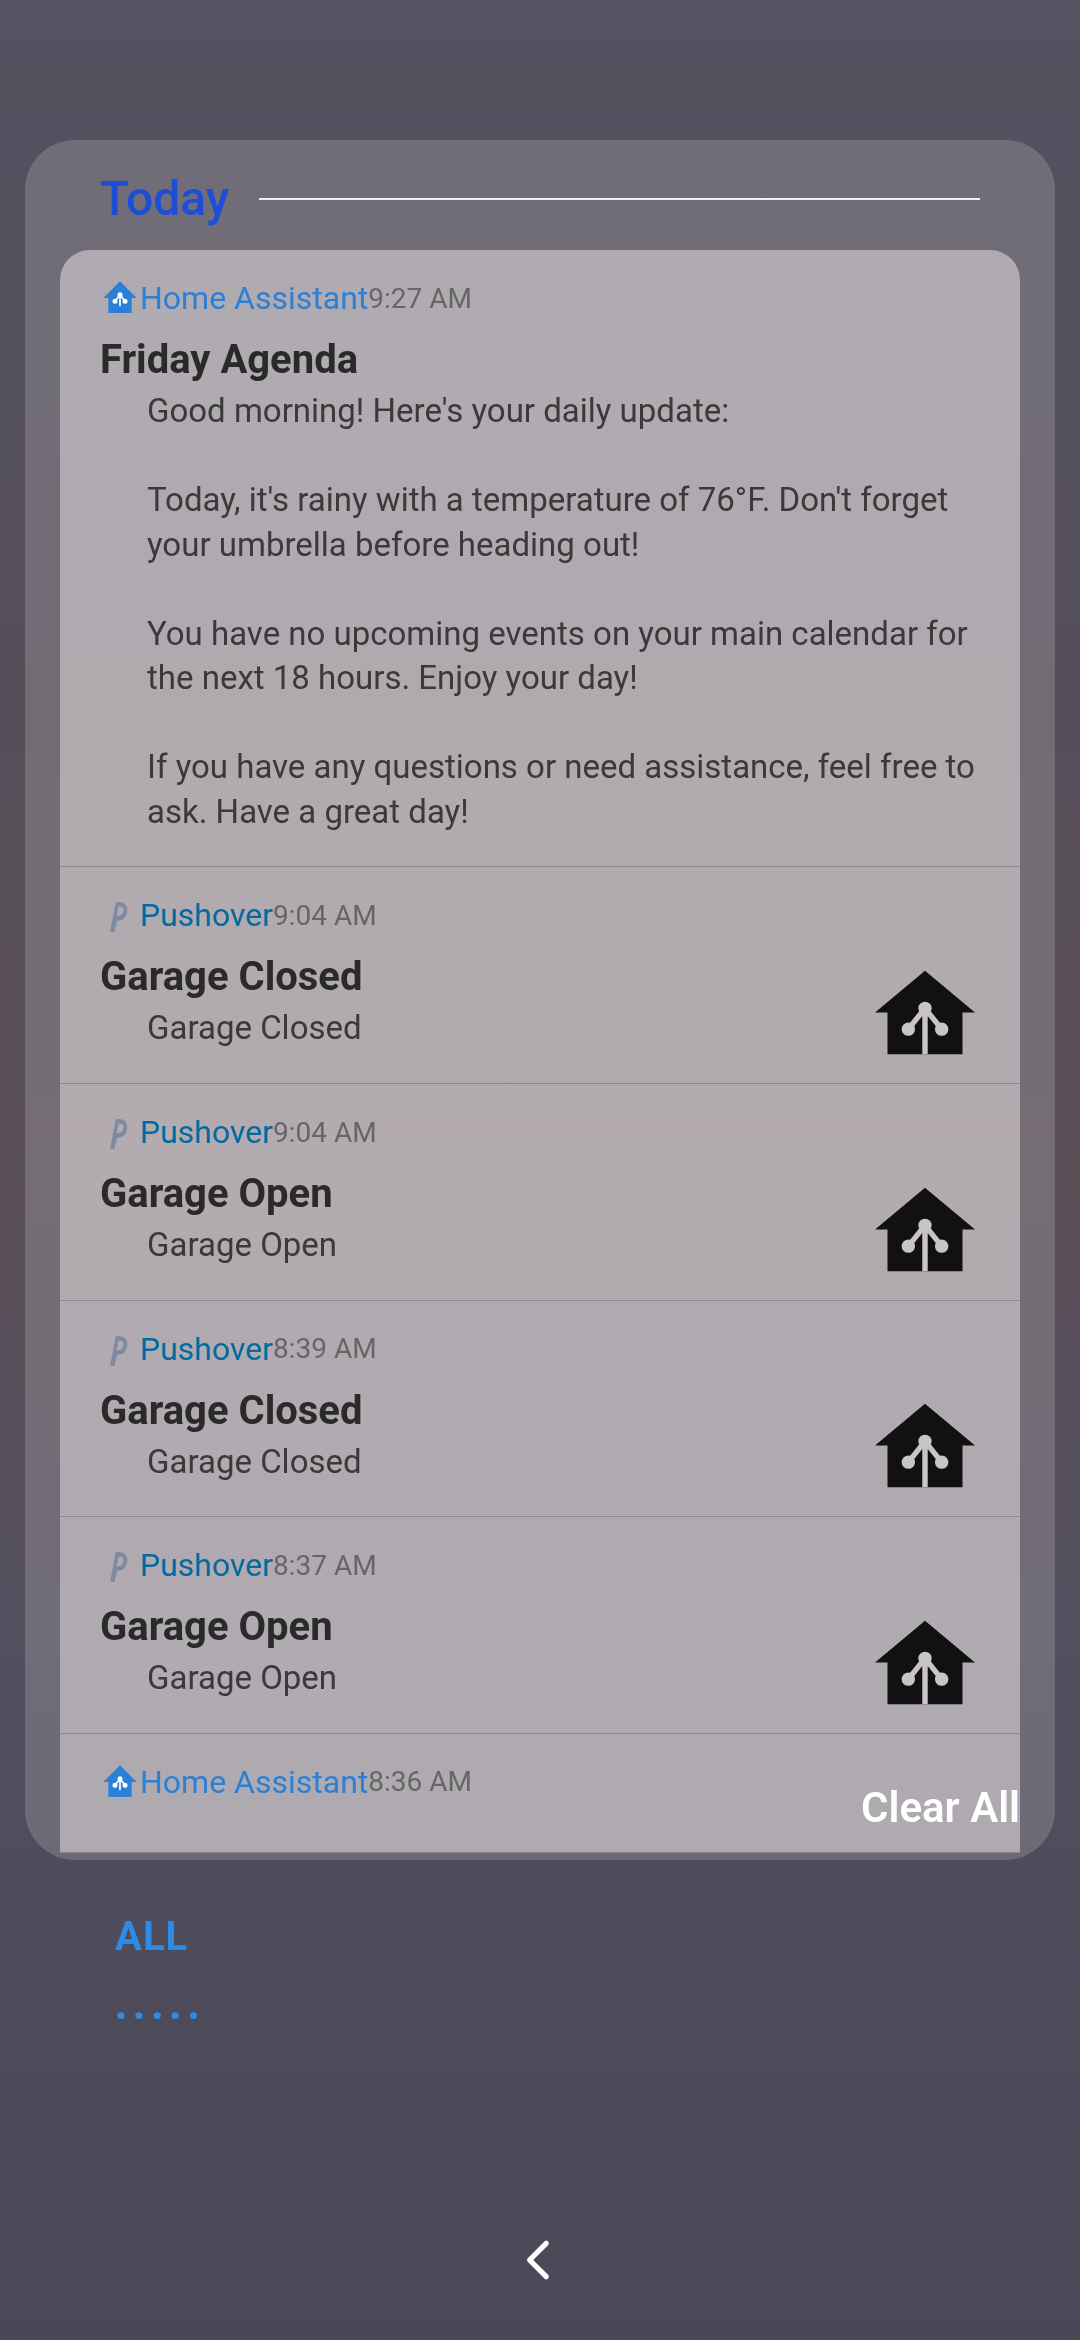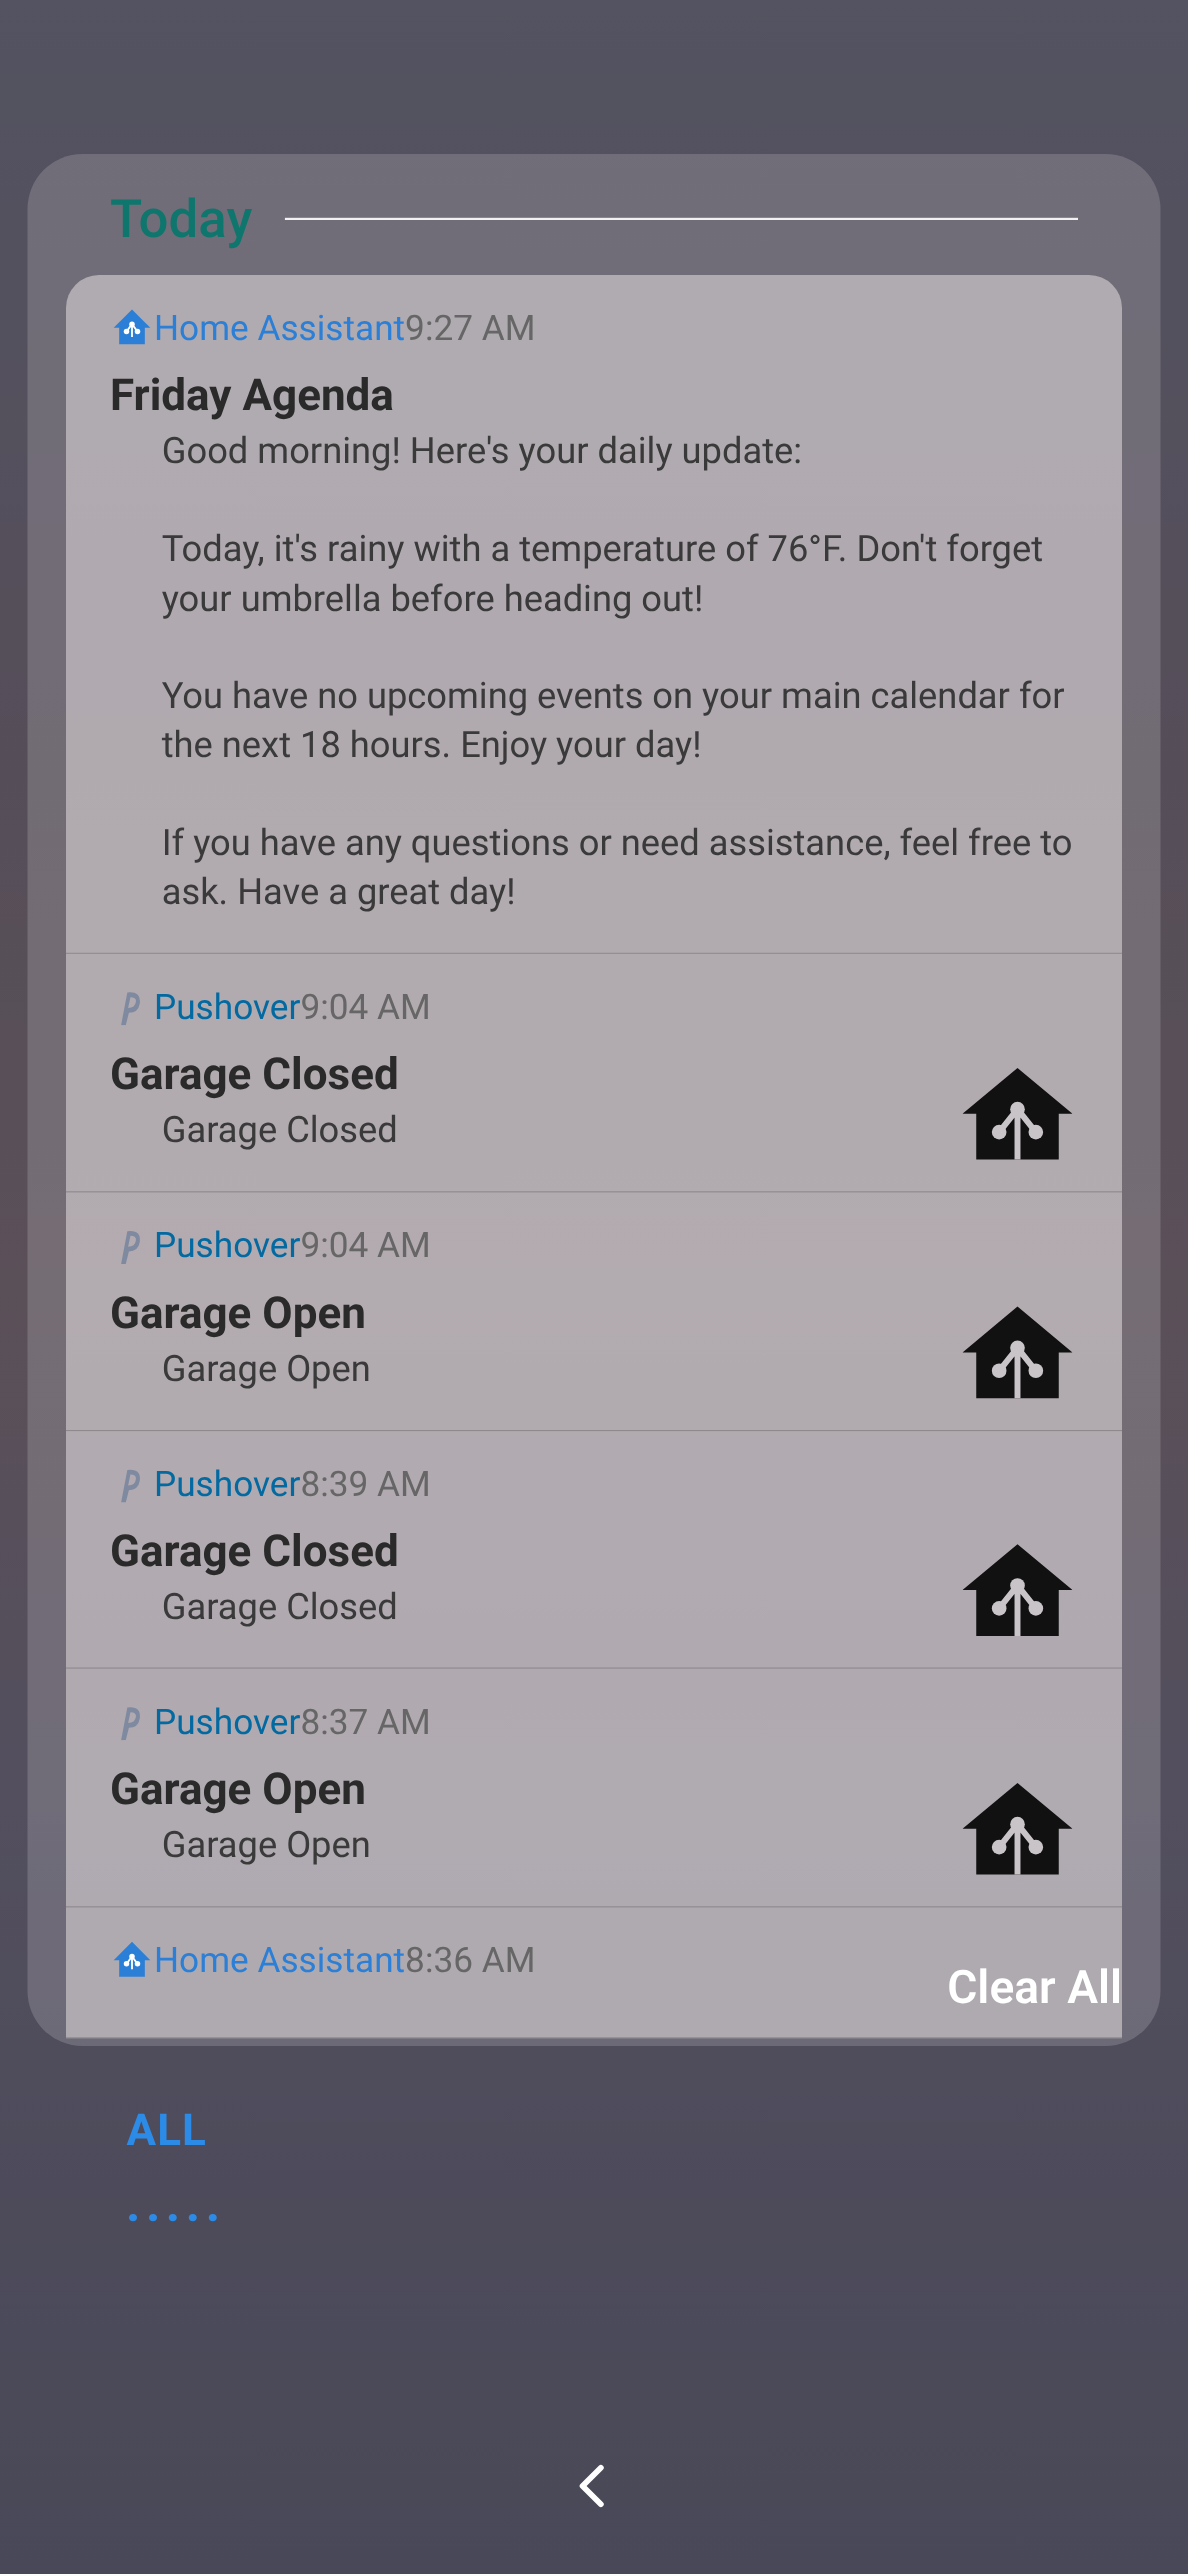--- a/index.html
+++ b/index.html
@@ -27,21 +27,21 @@
     overflow: hidden;
     padding-top: 30px;
   }
   .section-header {
     display: flex;
     align-items: center;
     padding: 0 75px 30px 75px;
     gap: 30px;
   }
   .section-title {
-    color: #0f766e;
+    color: #1d4ed8;
     font-size: 48px;
     font-weight: 500;
   }
   .section-divider {
     flex: 1;
     height: 2px;
     background: rgba(255,255,255,0.9);
   }
   .cards {
     position: absolute;
@@ -73,21 +73,21 @@
     align-items: center;
     justify-content: center;
   }
   .app-name {
     font-size: 32px;
     font-weight: 400;
   }
   .app-name.blue { color: #2c7fd6; }
   .app-name.grey { color: #0369a1; }
   .timestamp {
-    font-size: 32px;
+    font-size: 28px;
     color: #666;
   }
   .card-title {
     font-size: 40px;
     font-weight: 700;
     color: #2a2a2a;
     margin-bottom: 6px;
   }
   .card-body {
     font-size: 33px;

